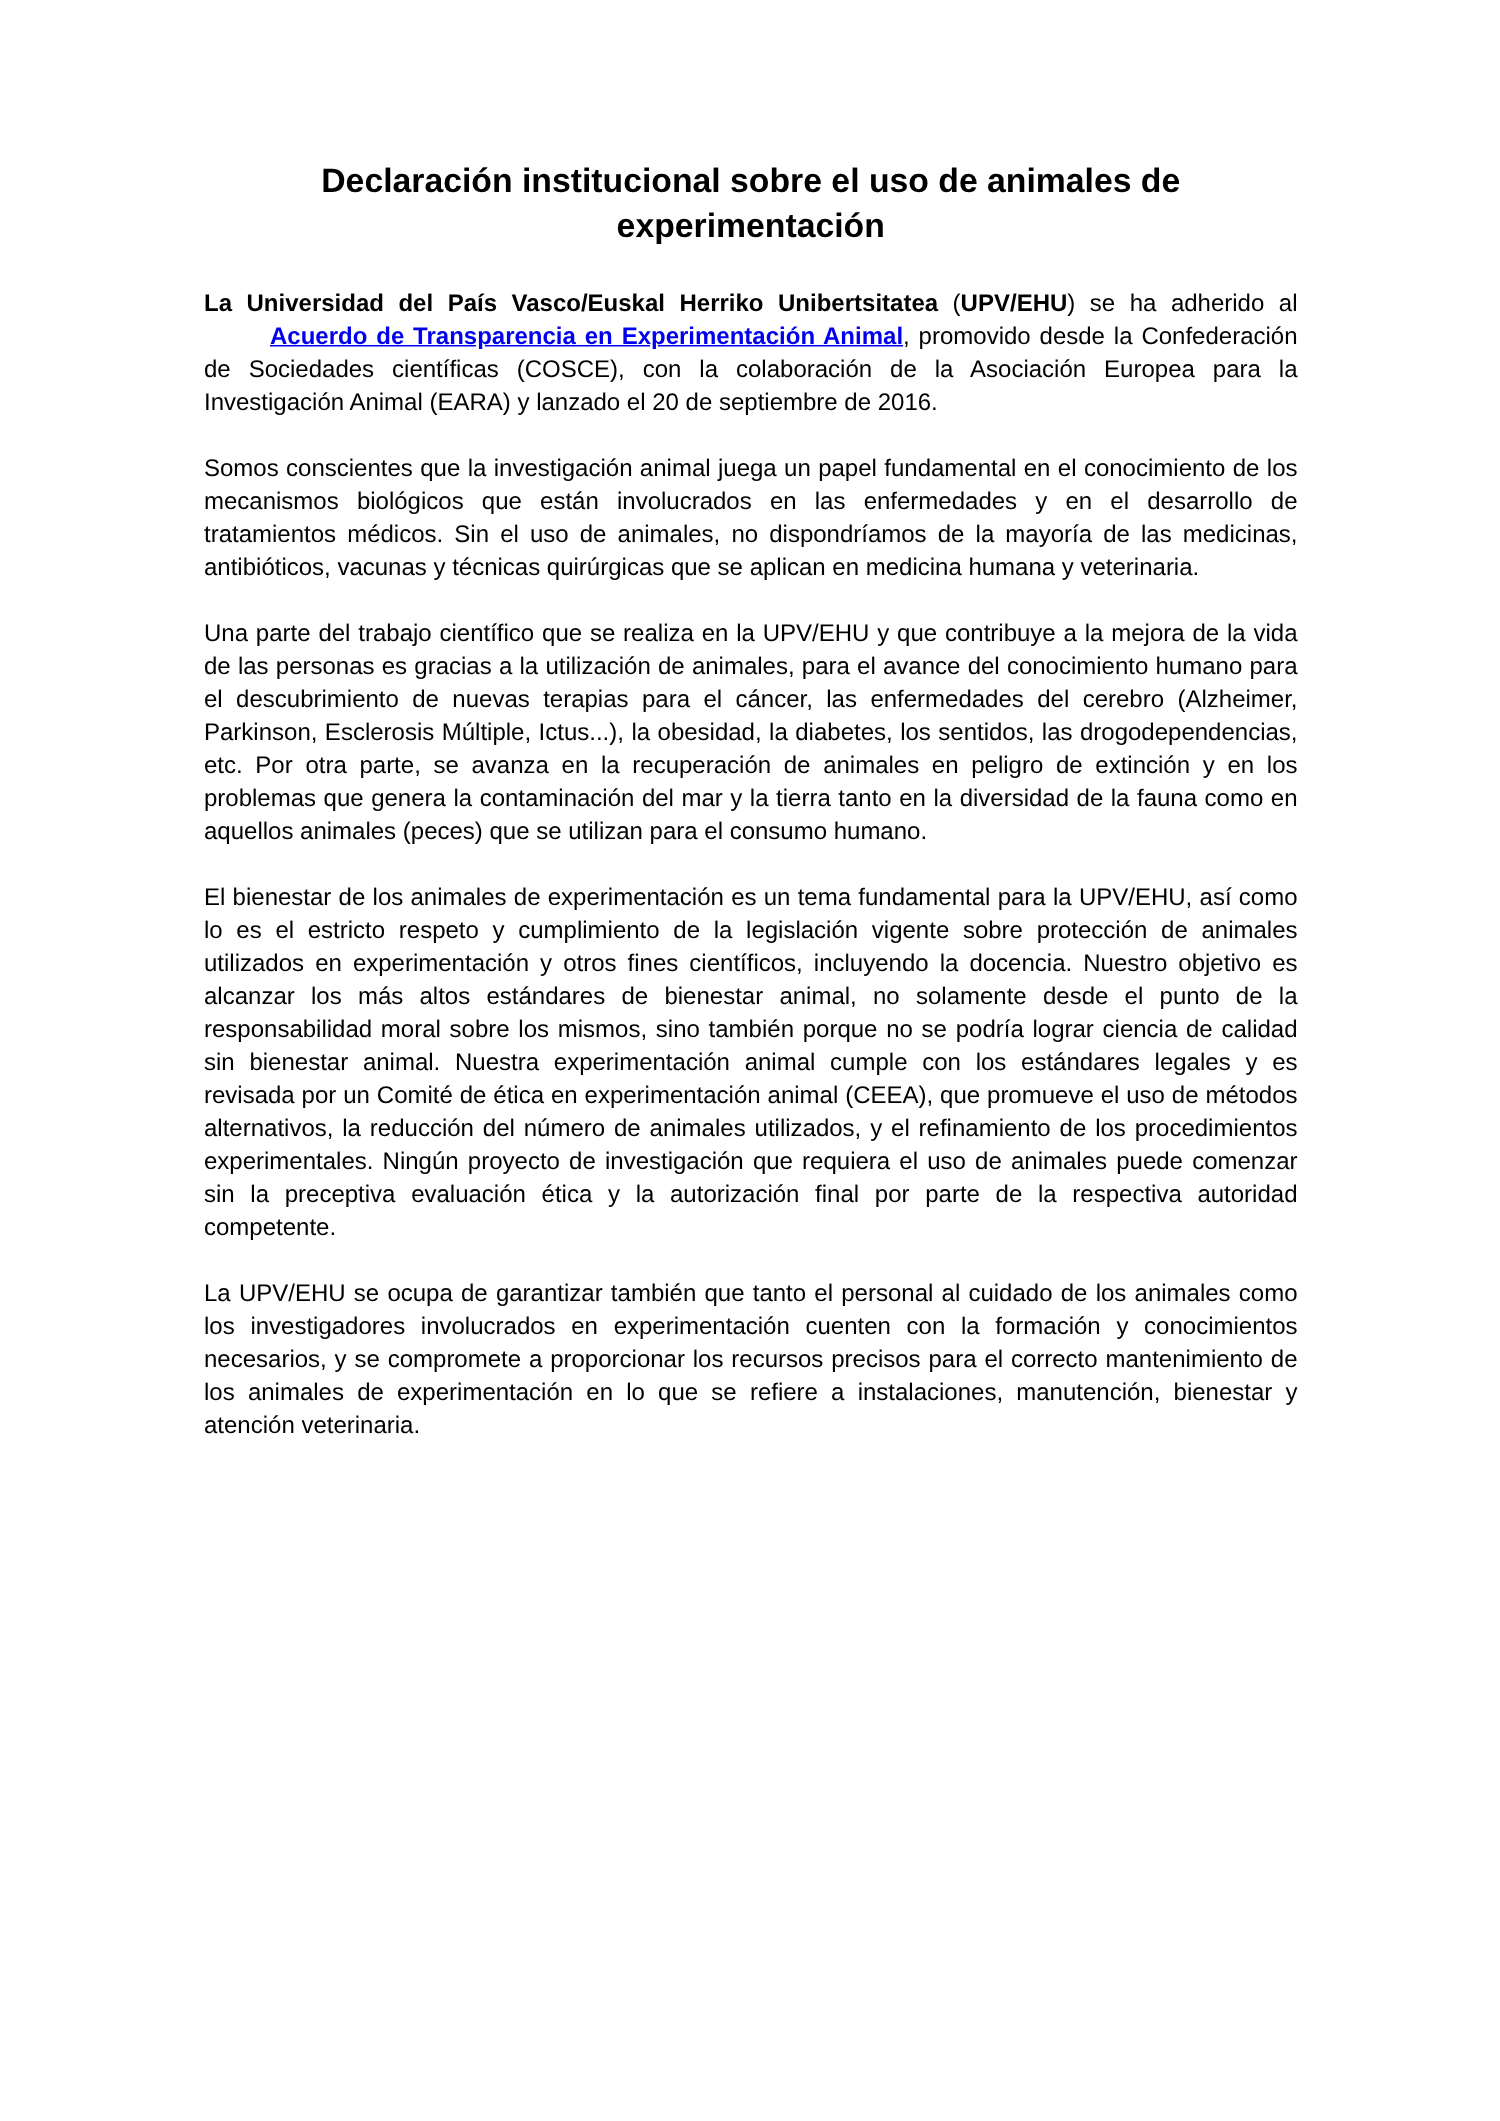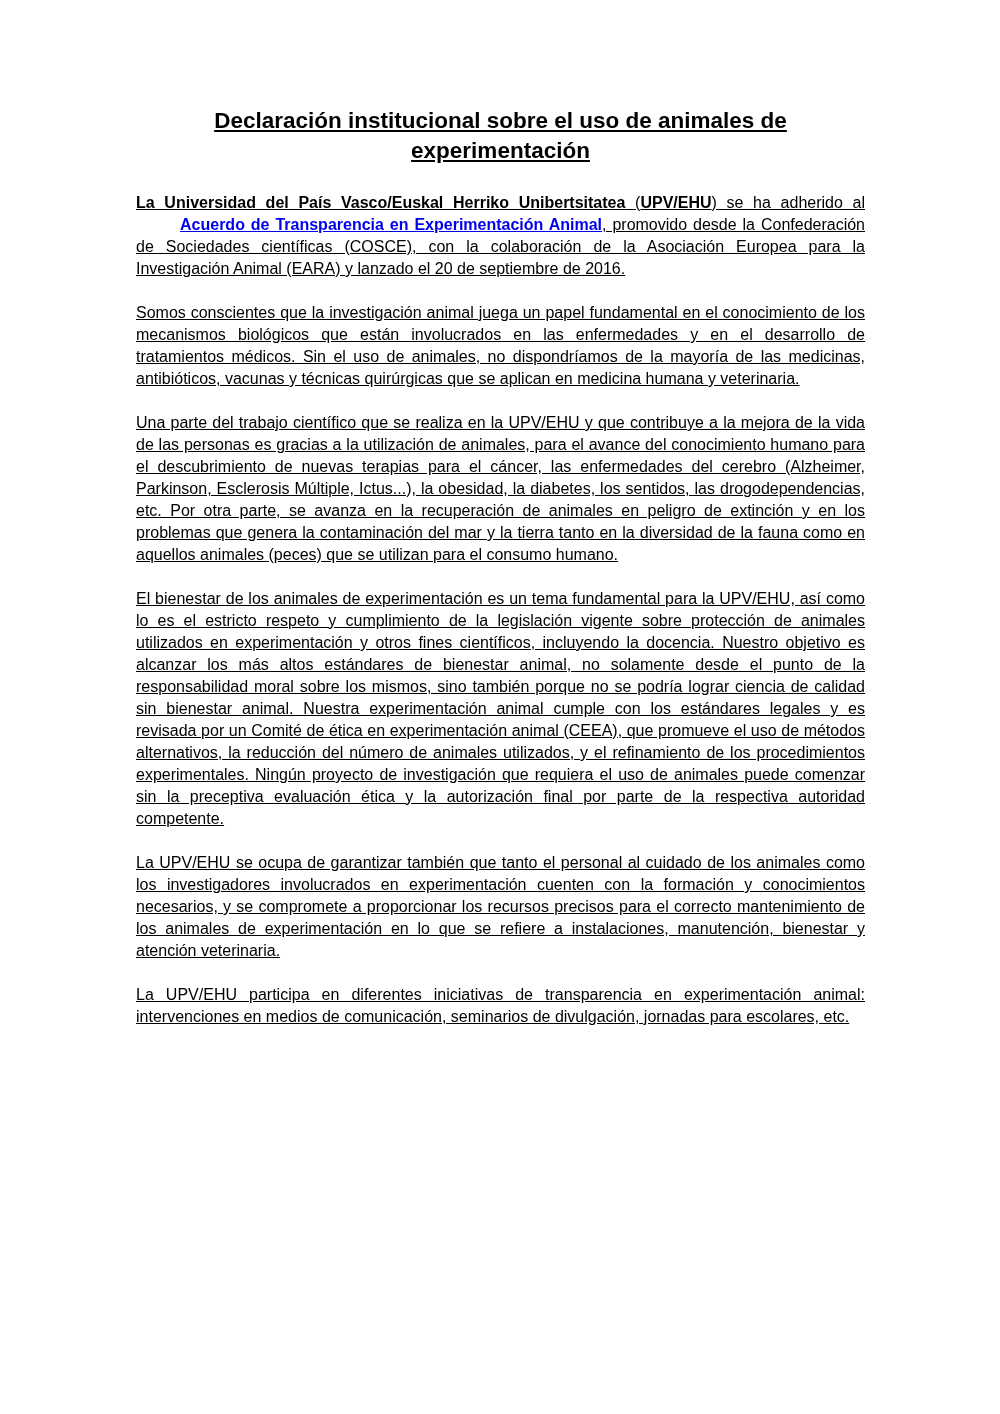--- a/index.html
+++ b/index.html
@@ -11,21 +11,20 @@
     position: relative;
     width: 1000px;
     height: 1027px;
     margin: 0 auto;
     background: #ffffff;
     box-sizing: border-box;
     padding: 106px 135px 0 136px;
     font-family: "Liberation Sans", "DejaVu Sans", sans-serif;
     color: var(--text, #000000);
     overflow: hidden;
-    text-decoration: underline;
   }
   .doc-title {
     font-size: 22.5px;
     font-weight: 700;
     line-height: 30px;
     text-align: center;
     margin: 0 0 26px 0;
     color: var(--text, #000000);
   }
   .para {
@@ -55,15 +54,14 @@
   <p class="para"><strong>La Universidad del País Vasco/Euskal Herriko Unibertsitatea</strong><span>  (</span><strong>UPV/EHU</strong><span>) se ha adherido al </span><a class="doc-link" href="#">Acuerdo de Transparencia en Experimentación Animal</a><span>, promovido desde la Confederación de Sociedades científicas  (COSCE), con la colaboración de la Asociación Europea para la Investigación Animal (EARA) y lanzado el 20 de septiembre de 2016.</span></p>
 
   <p class="para">Somos conscientes que la investigación animal juega un papel fundamental en el conocimiento de los mecanismos biológicos que están involucrados en las enfermedades y en el desarrollo de tratamientos médicos. Sin el uso de animales, no dispondríamos de la mayoría de las medicinas, antibióticos, vacunas y técnicas quirúrgicas que se aplican en medicina humana y veterinaria.</p>
 
   <p class="para">Una parte del trabajo científico que se realiza en la UPV/EHU y que contribuye a la mejora de la vida de las personas es gracias a la utilización de animales, para el avance del conocimiento humano para el descubrimiento de nuevas terapias para el cáncer, las enfermedades del cerebro (Alzheimer, Parkinson, Esclerosis Múltiple, Ictus...), la obesidad, la diabetes, los sentidos, las drogodependencias, etc. Por otra parte, se avanza en la recuperación de animales en peligro de extinción y en los problemas que genera la contaminación del mar y la tierra tanto en la diversidad de la fauna como en aquellos animales (peces) que se utilizan para el consumo humano.</p>
 
   <p class="para">El bienestar de los animales de experimentación es un tema fundamental para la UPV/EHU, así como lo es el estricto respeto y cumplimiento de la legislación vigente sobre protección de animales utilizados en experimentación y otros fines científicos, incluyendo la docencia. Nuestro objetivo es alcanzar los más altos estándares de bienestar animal, no solamente desde el punto de la responsabilidad moral sobre los mismos, sino también porque no se podría lograr ciencia de calidad sin bienestar animal. Nuestra experimentación animal cumple con los estándares legales y es revisada por un Comité de ética en experimentación animal (CEEA), que promueve el uso de métodos alternativos, la reducción del número de animales utilizados, y el refinamiento de los procedimientos experimentales. Ningún proyecto de investigación que requiera el uso de animales puede comenzar sin la preceptiva evaluación ética y la autorización final por parte de la respectiva autoridad competente.</p>
 
   <p class="para">La UPV/EHU se ocupa de garantizar también que tanto el personal al cuidado de los animales como los investigadores involucrados en experimentación cuenten con la formación y conocimientos necesarios, y se compromete a proporcionar los recursos precisos para el correcto mantenimiento de los animales de experimentación en lo que se refiere a instalaciones, manutención, bienestar y atención veterinaria.</p>
 
-  <p class="para">La UPV/EHU participa en diferentes iniciativas de transparencia en experimentación animal:  intervenciones en medios de comunicación, seminarios de divulgación, jornadas para escolares, etc.</p>
 
 </div>
 
 </body></html>

